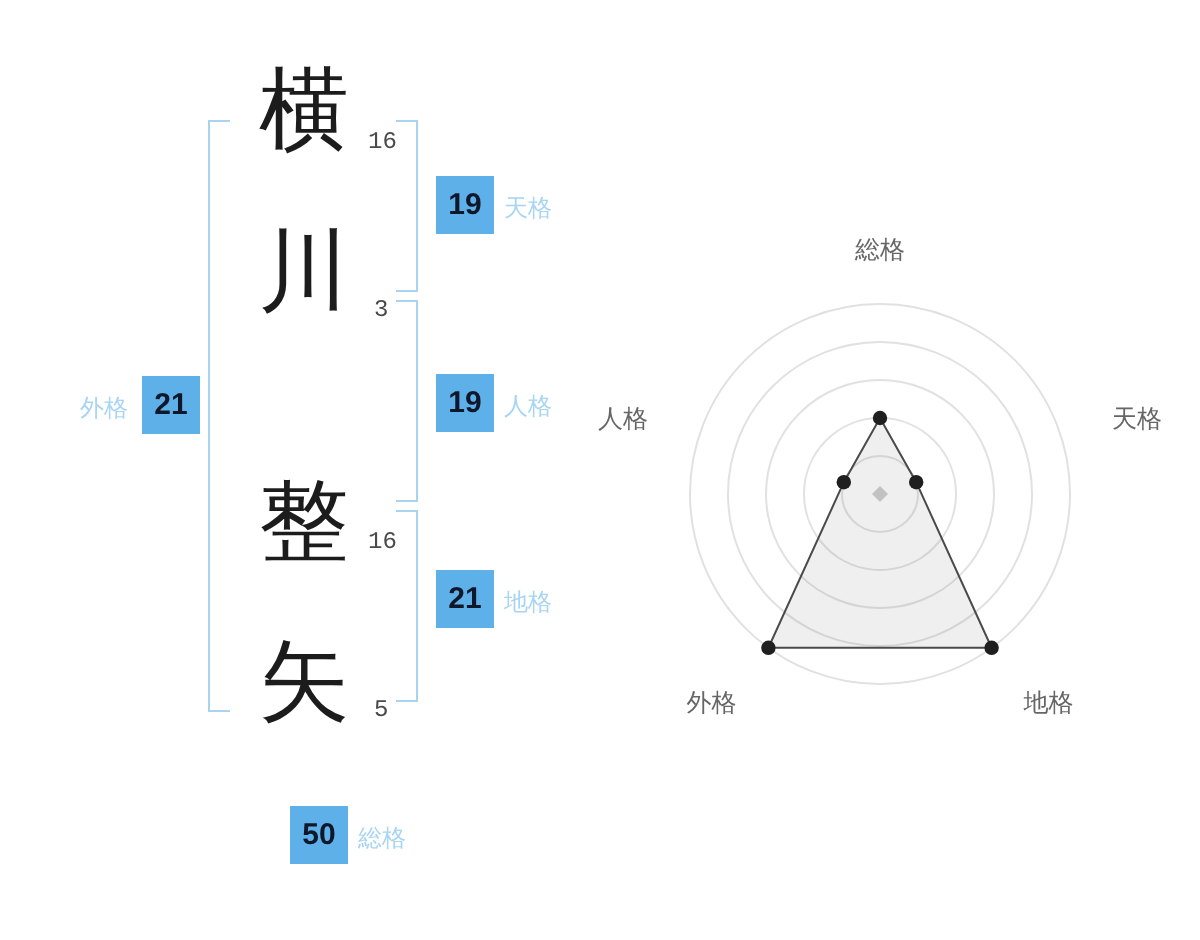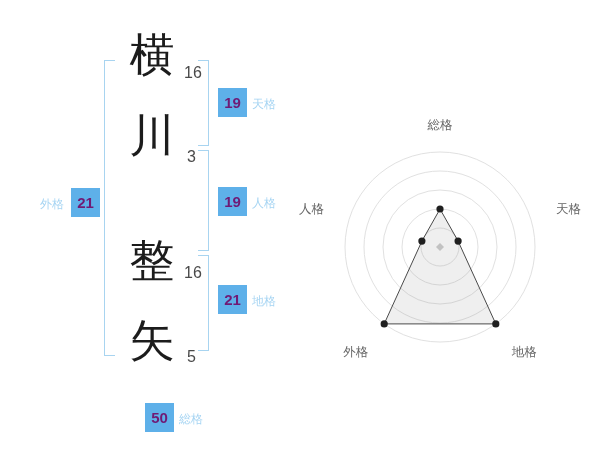--- a/index.html
+++ b/index.html
@@ -18,31 +18,32 @@
   .kanji{
     position:absolute;
     width:50px;
     font-size:45px;
     line-height:1;
     color:#1c1c1c;
     text-align:center;
   }
   .strokes{
     position:absolute;
-    font-size:16px;
+    font-size:12px;
     color:#4a4a4a;
+    font-family:Liberation Mono, monospace;
   }
   .bracket{position:absolute;border:1px solid var(--bracket)}
   .bracket-right{border-left:none;width:11px}
   .bracket-left{border-right:none;width:11px}
   .value-box{
     position:absolute;
     width:29px;height:29px;
     background:var(--box);
-    color:#701a75;
+    color:#0f172a;
     font-size:15px;
     font-weight:bold;
     display:flex;align-items:center;justify-content:center;
   }
   .grid-label{
     position:absolute;
     font-size:12px;
     color:var(--label);
   }
   #radar{position:absolute;left:285px;top:115px}

